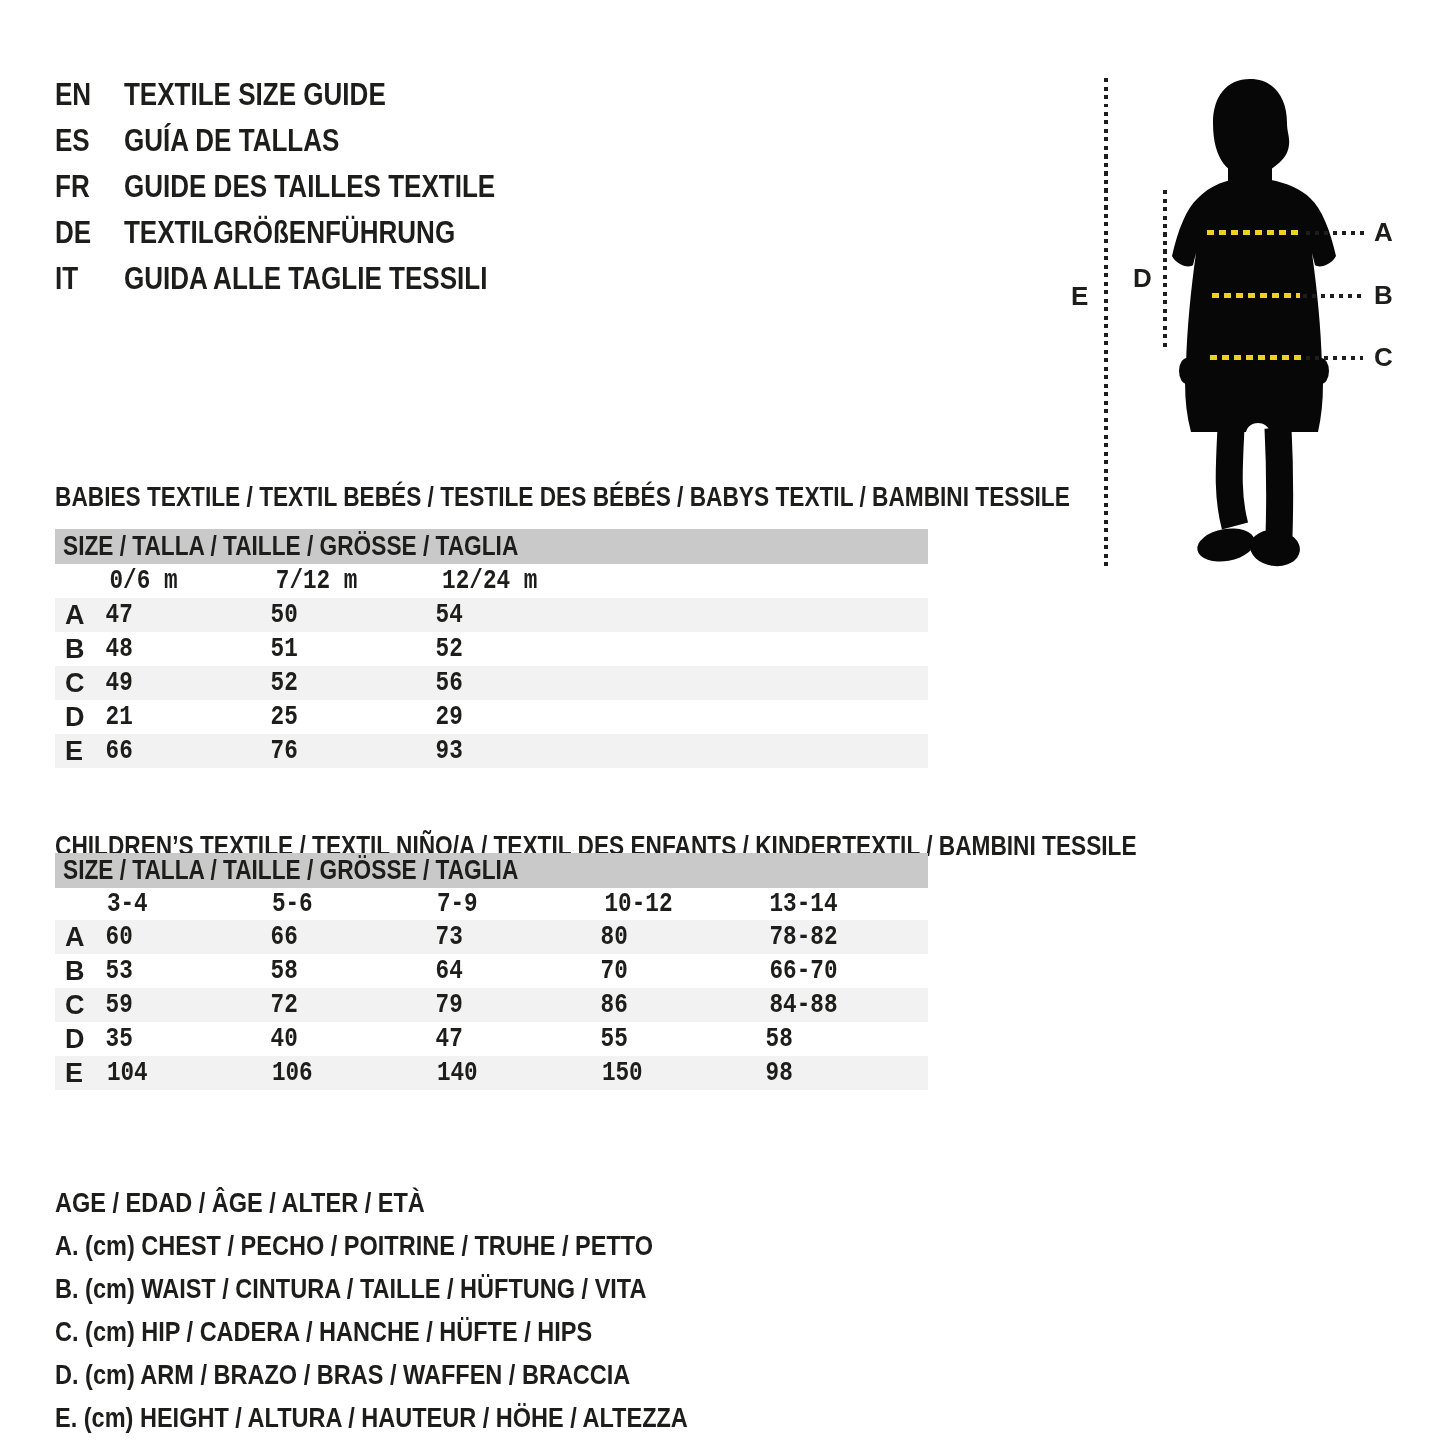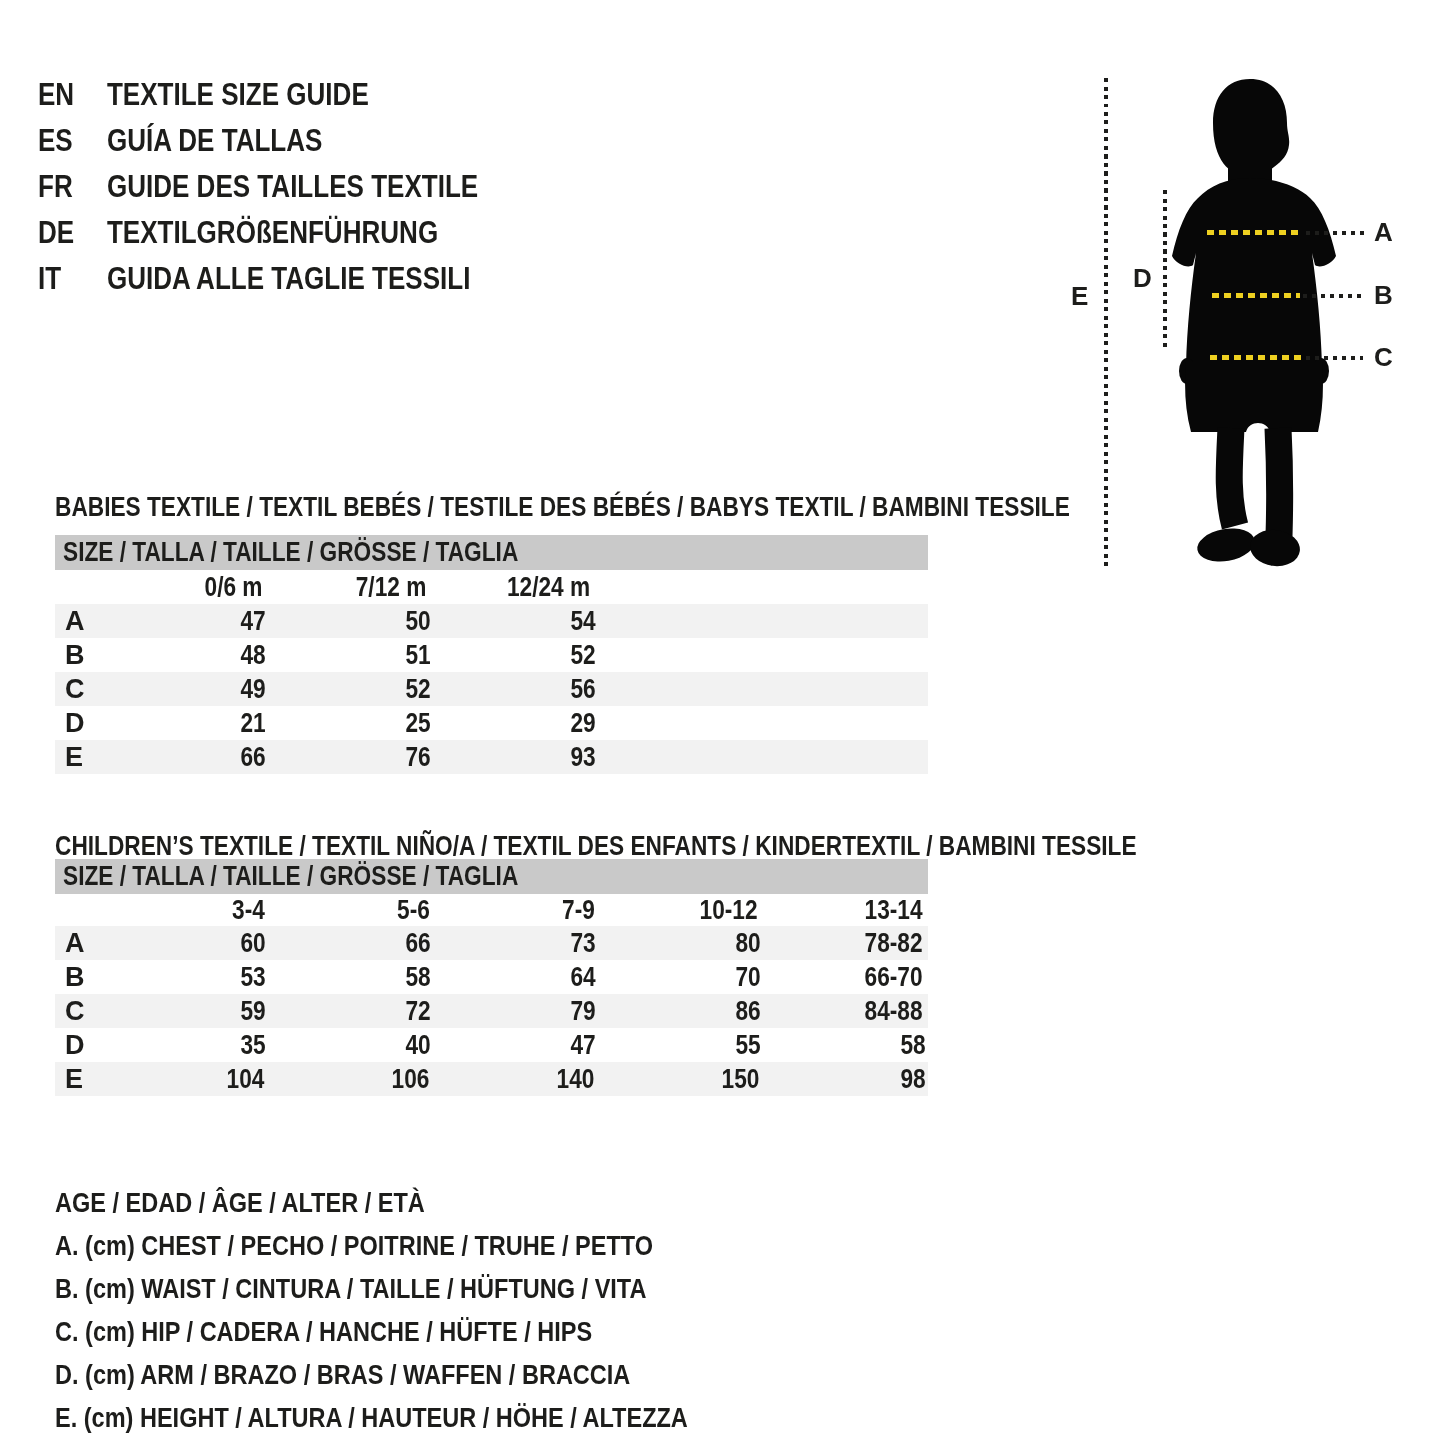--- a/index.html
+++ b/index.html
@@ -15,21 +15,21 @@
     position:relative;
     width:1445px;height:1445px;
     font-family:"Liberation Sans", sans-serif;
     color:var(--black);
     overflow:hidden;
   }
   .cond{display:inline-block;transform:scaleX(0.84);transform-origin:0 50%;white-space:nowrap;}
   .cond-c{display:inline-block;transform:scaleX(0.84);transform-origin:50% 50%;white-space:nowrap;}
 
   
-  .lang-list{position:absolute;left:38px;top:72px;}
+  .lang-list{position:absolute;left:55px;top:72px;}
   .lang-row{display:flex;height:46px;align-items:center;font-weight:700;font-size:31px;
             transform:scaleX(0.84);transform-origin:0 50%;white-space:nowrap;}
   .lang-code{width:82px;flex:0 0 82px;}
 
   
   .vline{position:absolute;width:4px;
          background:repeating-linear-gradient(180deg, var(--black) 0 4px, transparent 4px 8.5px);}
   .line-e{left:1104px;top:78px;height:492px;}
   .line-d{left:1163px;top:190px;height:160px;}
   .fig-label{position:absolute;font-weight:700;font-size:26px;line-height:26px;}
@@ -45,34 +45,34 @@
   .ya{left:1207px;top:230px;width:96px;}
   .yb{left:1212px;top:293px;width:88px;}
   .yc{left:1210px;top:355px;width:94px;}
   .da{left:1306px;top:231px;width:58px;}
   .db{left:1303px;top:294px;width:60px;}
   .dc{left:1306px;top:356px;width:57px;}
   .silhouette{position:absolute;left:1170px;top:68px;width:180px;height:510px;}
 
   
   .section-title{position:absolute;left:55px;font-size:27px;font-weight:700;line-height:28px;white-space:nowrap;}
-  .babies-title{top:493px;text-align:right;}
+  .babies-title{top:483px;text-align:right;}
   .children-title{top:832px;}
 
   
   .size-table{position:absolute;left:55px;width:873px;}
   .babies-table{top:529px;}
   .children-table{top:853px;}
   .size-bar{height:35px;background:var(--bar-gray);display:flex;align-items:center;padding-left:8px;
-            font-size:27px;font-weight:700;margin-top:6px;}
+            font-size:27px;font-weight:700;}
   .trow{display:flex;height:34px;align-items:center;font-size:27px;font-weight:700;}
   .trow.hdr32{height:32px;}
   .trow.shade{background:var(--row-gray);}
   .c-letter{flex:0 0 48px;padding-left:10px;}
-  .c-data{flex:0 0 165px;text-align:right;}
+  .c-data{flex:0 0 165px;text-align:left;font-family:Liberation Mono, monospace;}
 
   
   .legend{position:absolute;left:55px;top:1181px;}
   .legend-line{height:43px;line-height:43px;font-size:28px;font-weight:700;white-space:nowrap;
                transform:scaleX(0.84);transform-origin:0 50%;}
 </style>
 </head>
 <body>
 
 <div class="lang-list">

